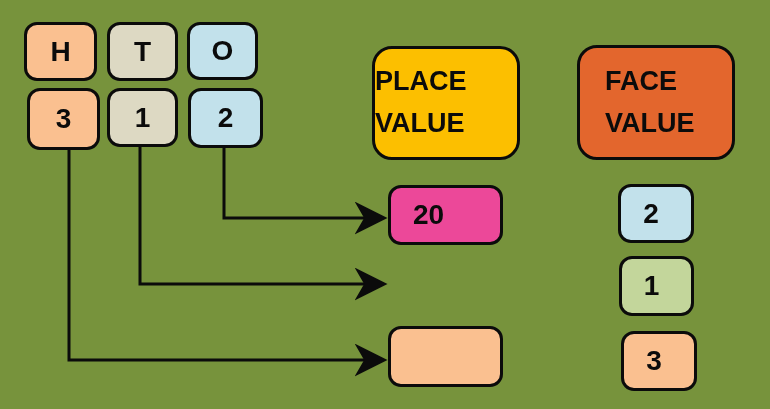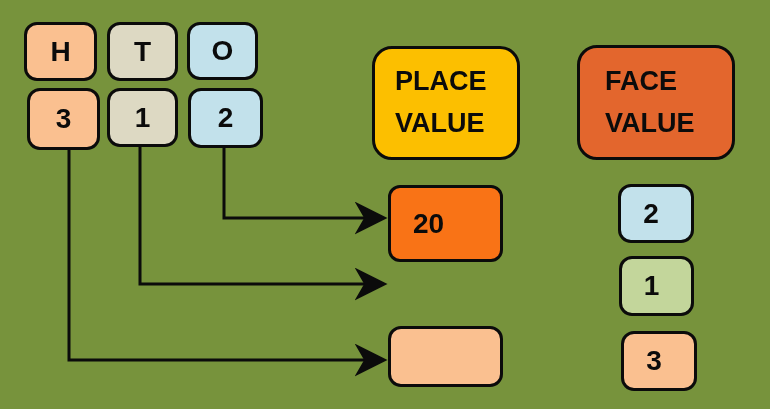--- a/index.html
+++ b/index.html
@@ -39,21 +39,21 @@
     font-size: 28px;
     line-height: 1;
   }
   .card.header {
     border-radius: 20px;
     justify-content: flex-start;
     text-align: left;
     font-size: 27px;
     line-height: 1.55;
   }
-  .card.pv-header { padding-left: 20px; padding-right: 10px; }
+  .card.pv-header { padding-right: 10px; }
   .card.fv-header { padding-left: 25px; }
   .card.result {
     justify-content: flex-start;
     padding-left: 22px;
   }
   .card.facecell {
     padding-right: 10px;
   }
 </style>
 </head>
@@ -77,20 +77,20 @@
   <div class="card" style="left: 187px; top: 22px; width: 71px; height: 58px; background-color: rgb(194, 225, 235);">O</div>
 
   <div class="card" style="left: 27px; top: 88px; width: 73px; height: 62px; background-color: rgb(250, 192, 144);">3</div>
   <div class="card" style="left: 107px; top: 88px; width: 71px; height: 59px; background-color: rgb(221, 217, 195);">1</div>
   <div class="card" style="left: 188px; top: 88px; width: 75px; height: 60px; background-color: rgb(194, 225, 235);">2</div>
 
   <div class="card header pv-header" style="left: 372px; top: 46px; width: 148px; height: 114px; background-color: rgb(252, 191, 0);">PLACE VALUE</div>
 
   <div class="card header fv-header" style="left: 577px; top: 45px; width: 158px; height: 115px; background-color: rgb(227, 102, 45);">FACE VALUE</div>
 
-  <div class="card result" style="left: 388px; top: 185px; width: 115px; height: 77px; background-color: #f97316; border-radius: 12px;">20</div>
+  <div class="card result" style="left: 388px; top: 185px; width: 115px; height: 60px; background-color: #ec4899;">20</div>
   <div class="card result" style="left: 388px; top: 326px; width: 115px; height: 61px; background-color: rgb(250, 192, 144);"></div>
 
   <div class="card facecell" style="left: 618px; top: 184px; width: 76px; height: 59px; background-color: rgb(194, 225, 235);">2</div>
   <div class="card facecell" style="left: 619px; top: 256px; width: 75px; height: 60px; background-color: rgb(195, 214, 155);">1</div>
   <div class="card facecell" style="left: 621px; top: 331px; width: 76px; height: 60px; background-color: rgb(250, 192, 144);">3</div>
 
 </div>
 
 </body></html>

